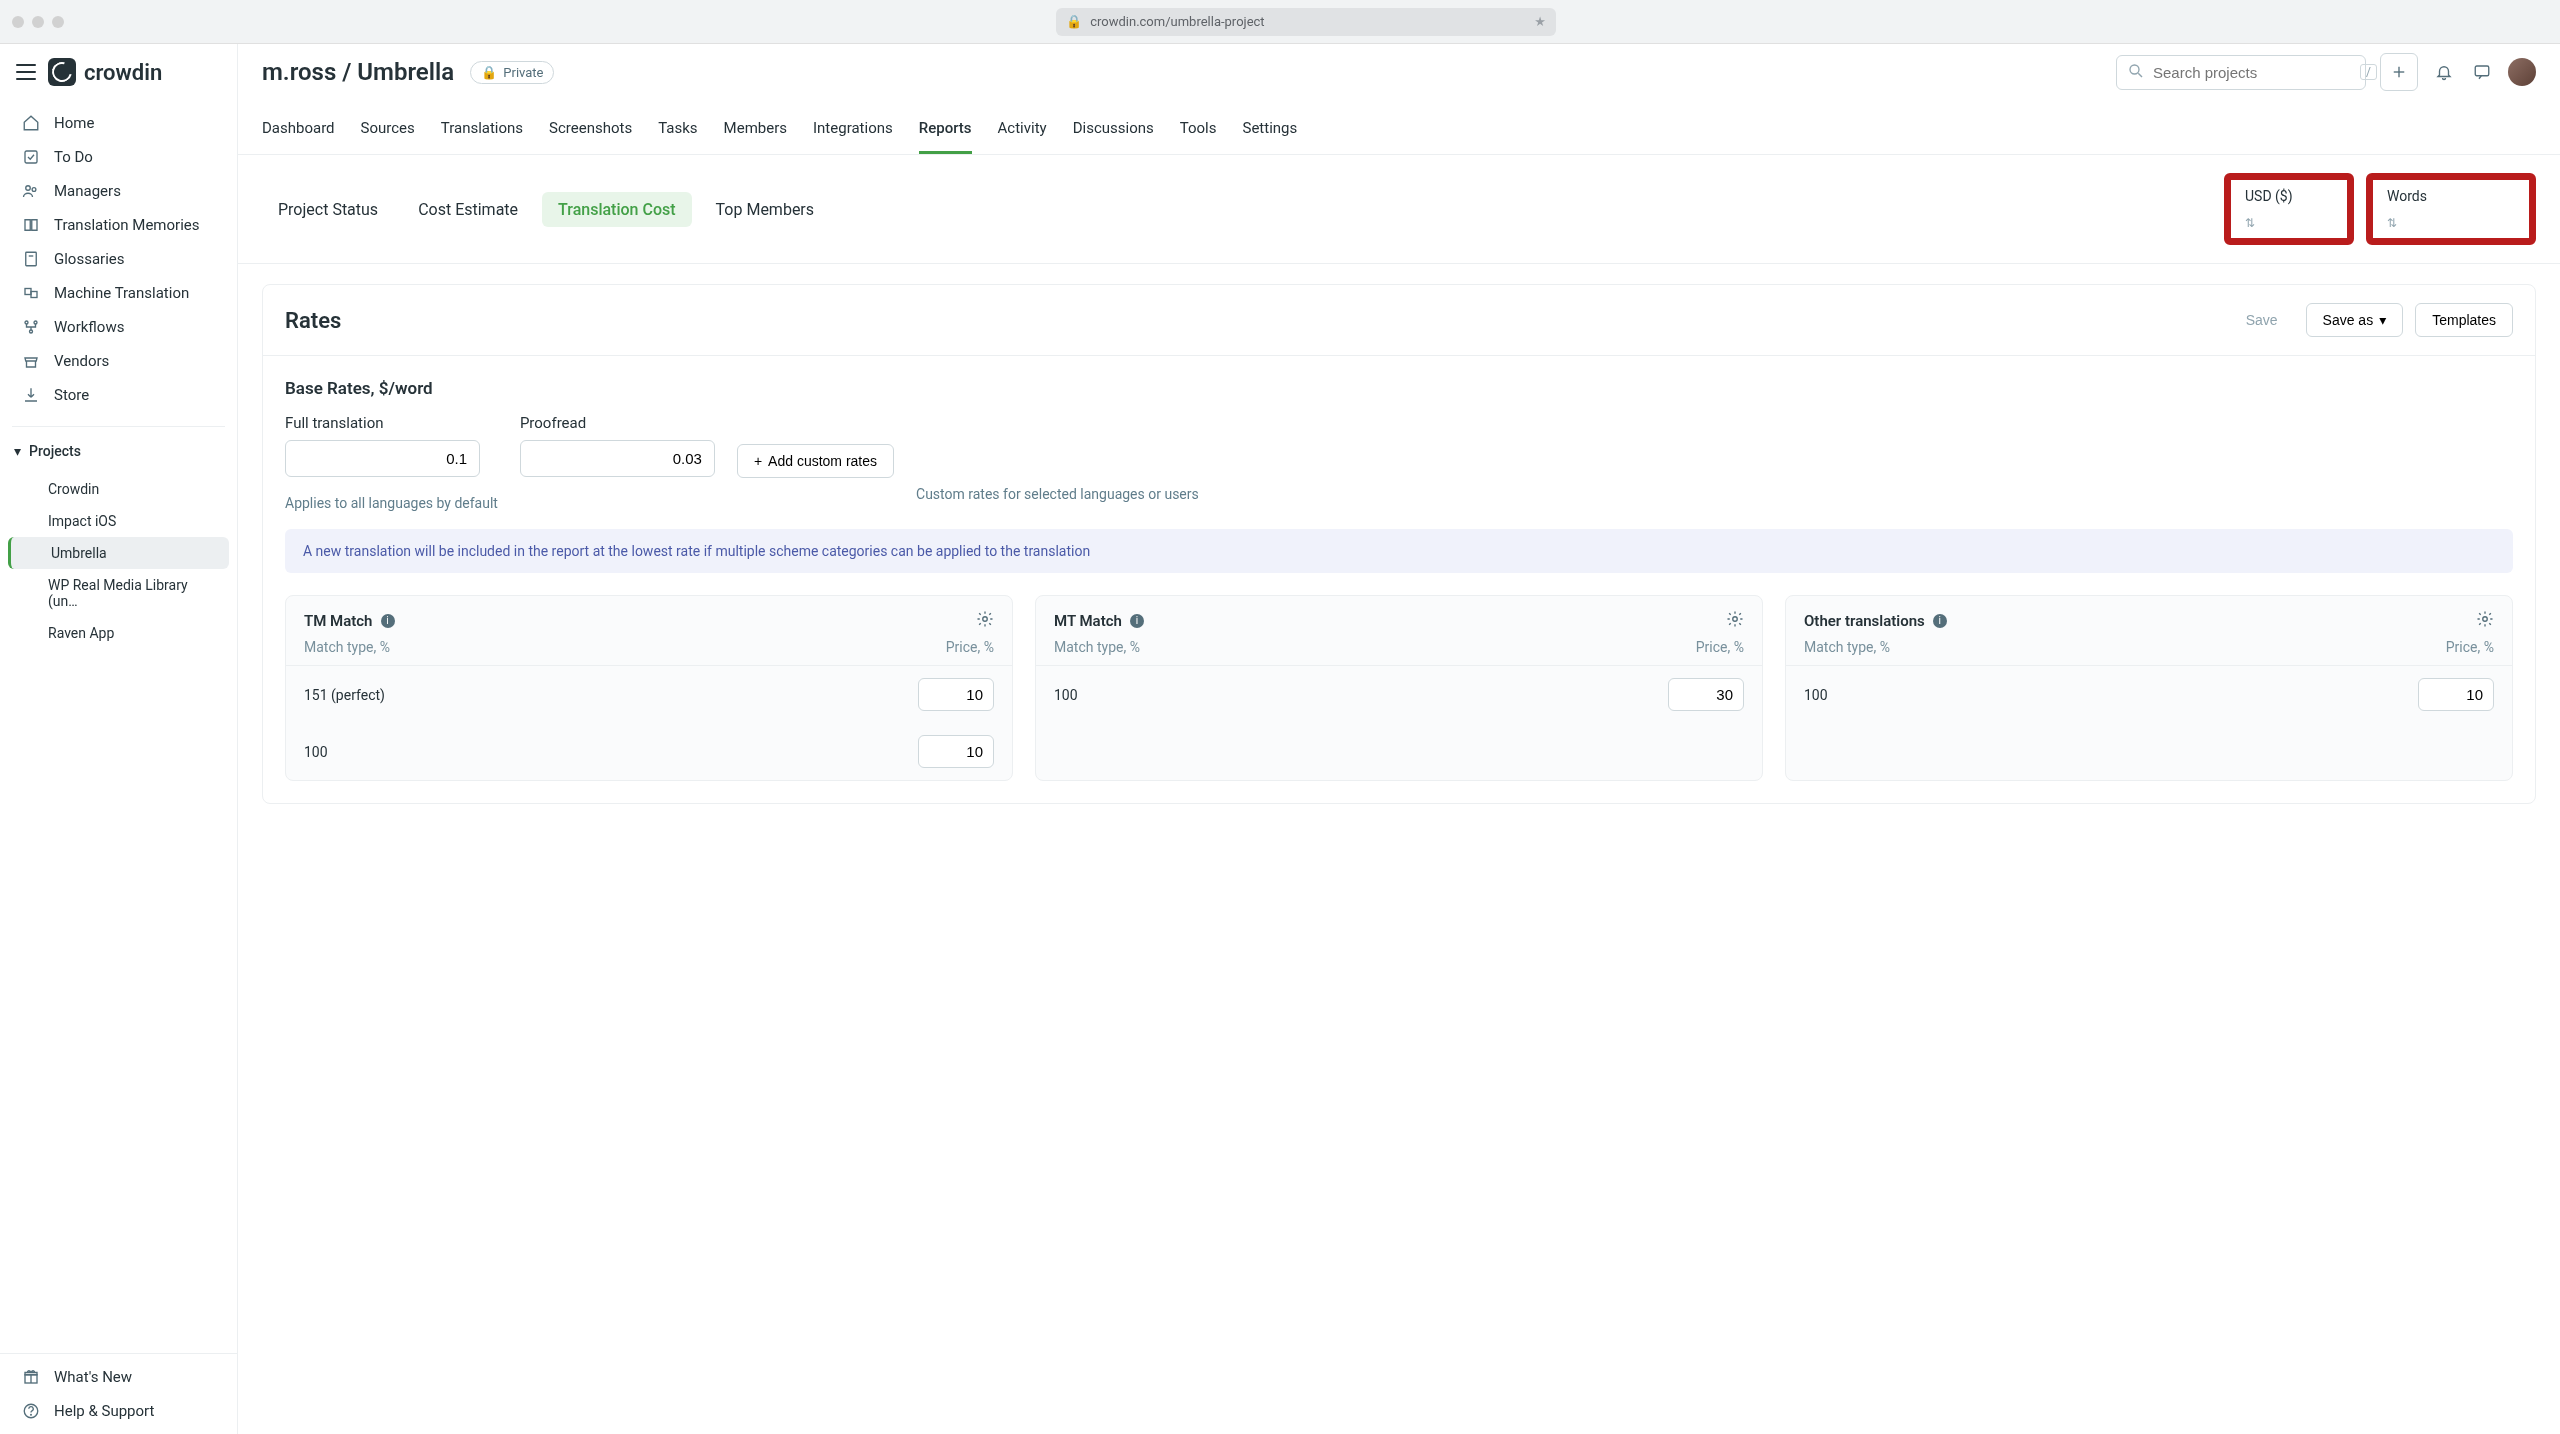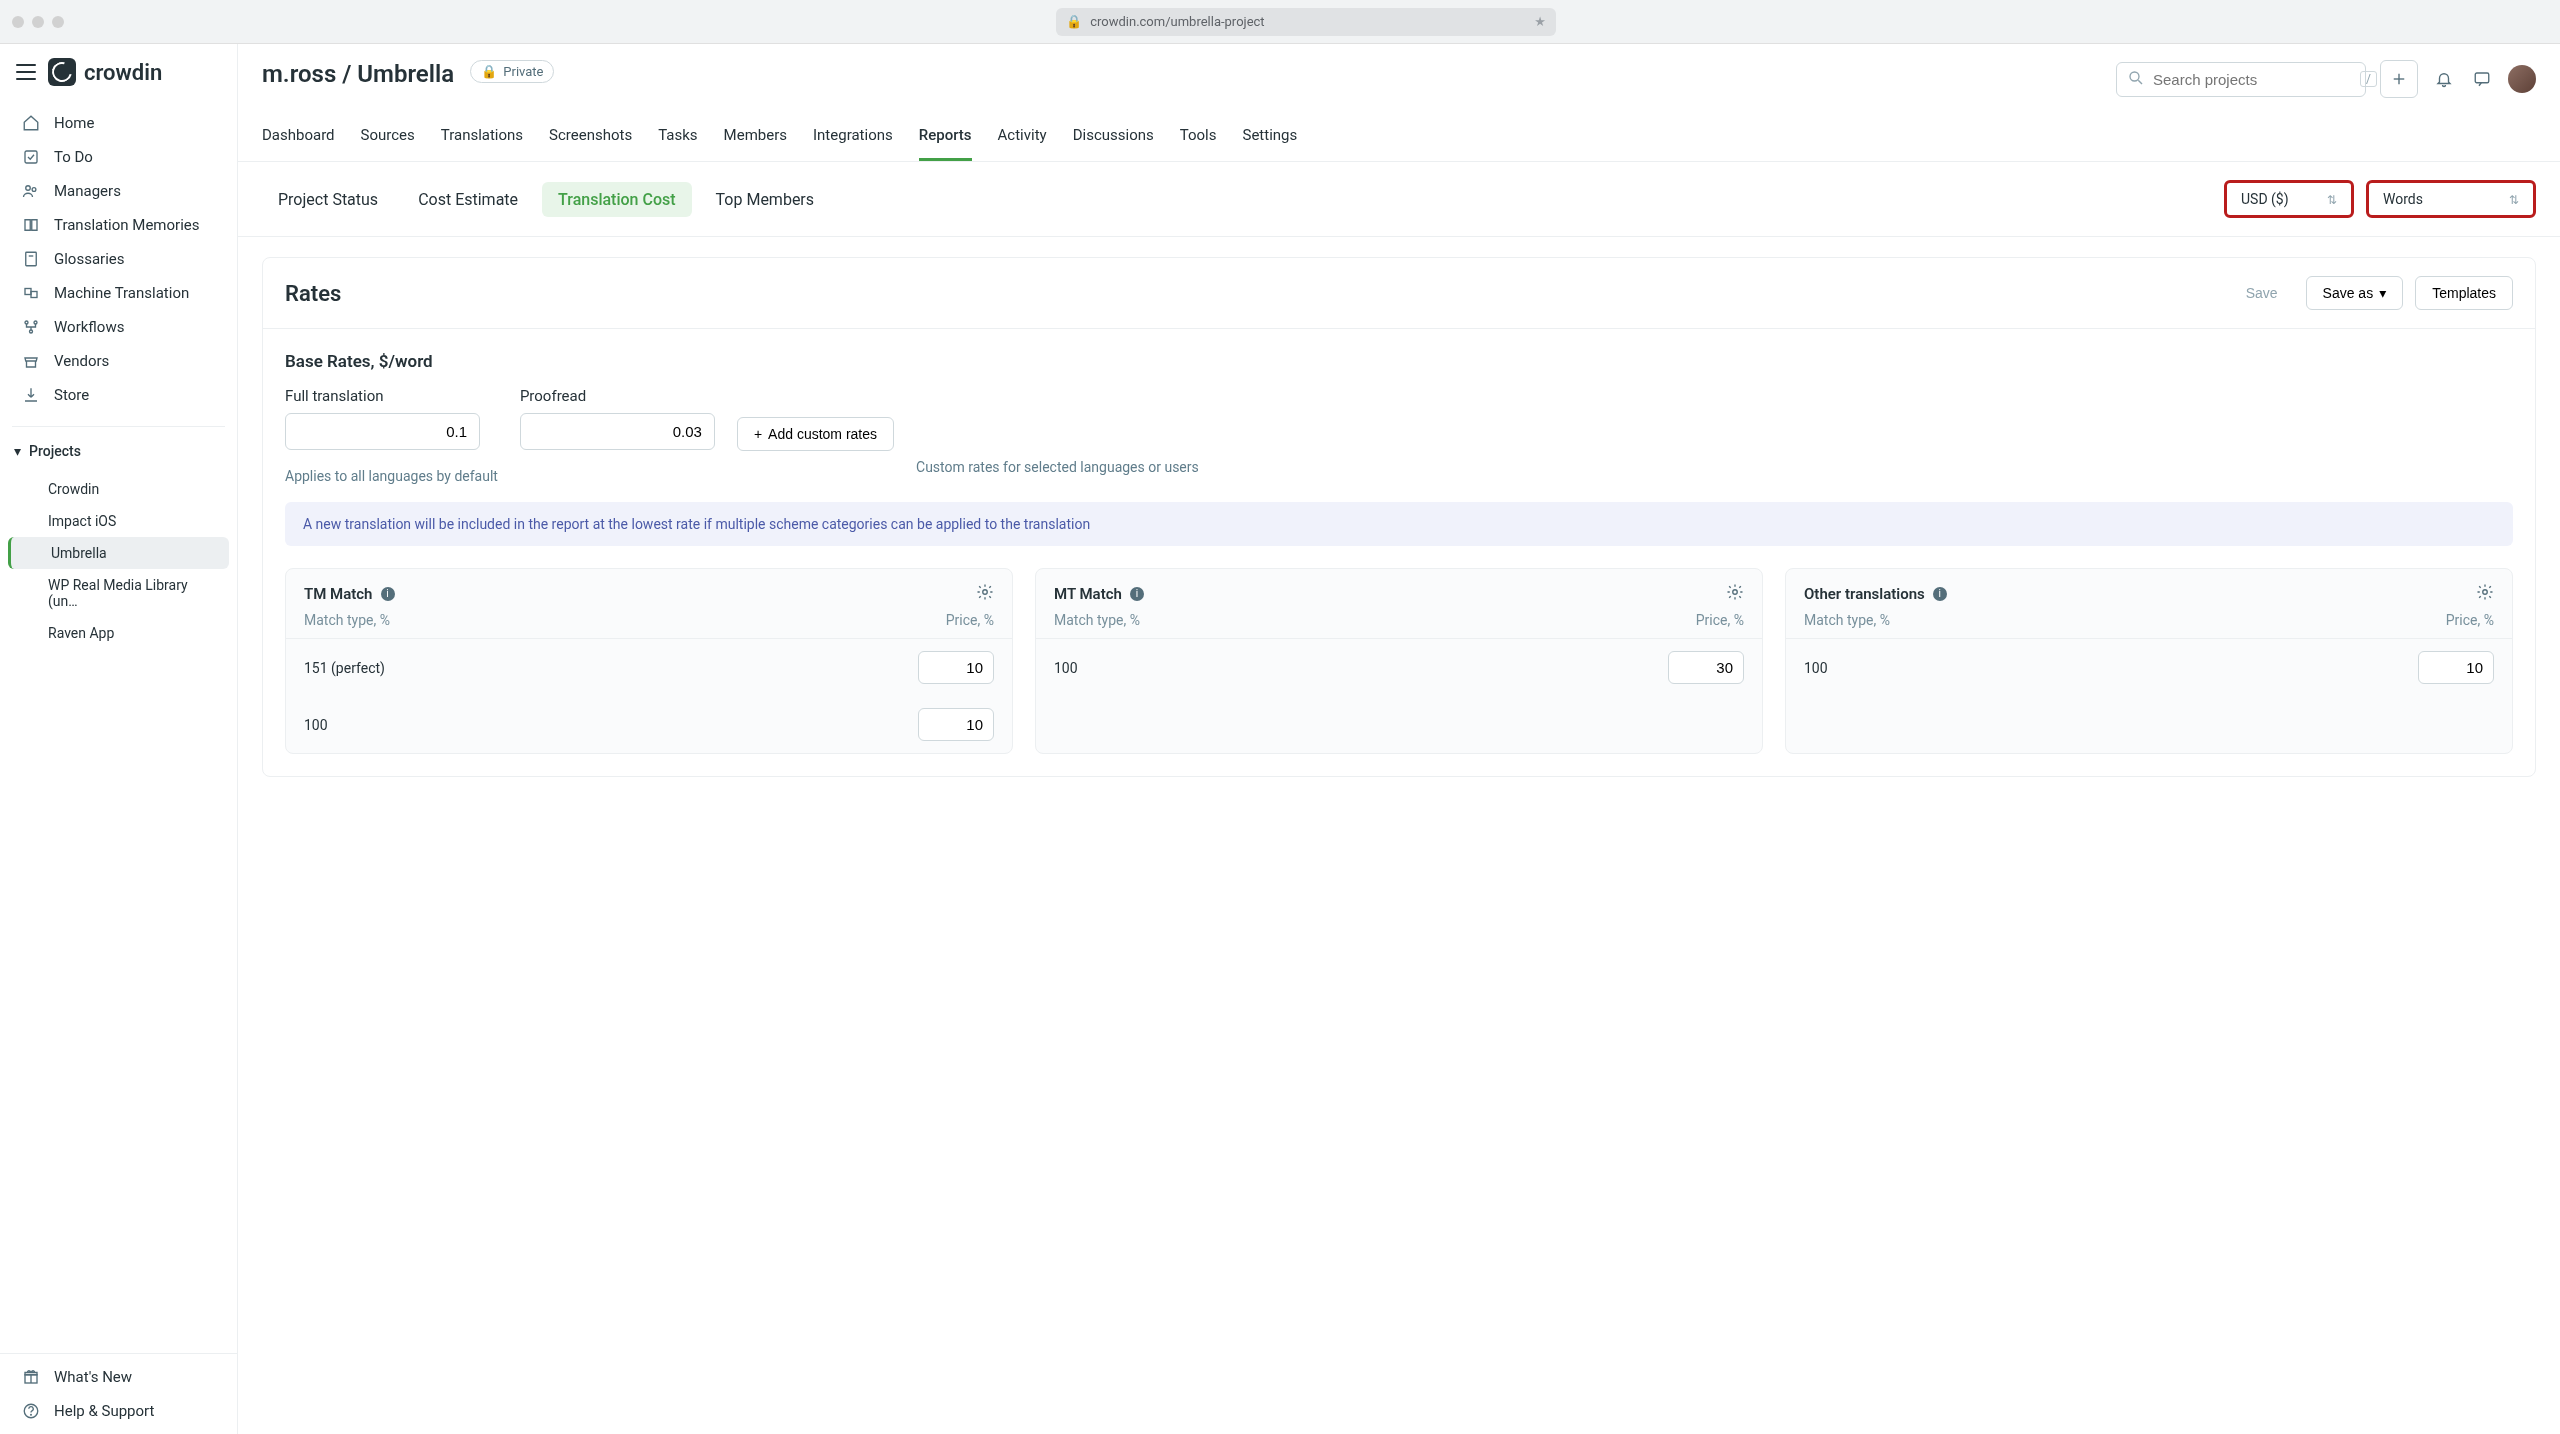--- a/index.html
+++ b/index.html
@@ -27,42 +27,42 @@
 .sb-list { list-style: none; padding: 6px 8px; }
 .sb-item { display: flex; align-items: center; gap: 14px; padding: 8px 14px; border-radius: 6px; cursor: pointer; color: #263238; font-size: 15px; }
 .sb-item.active { background: #eceff1; border-left: 3px solid #43a047; padding-left: 11px; align-items: center; }
 .sb-item .icon { width: 18px; height: 18px; display: inline-flex; align-items: center; justify-content: center; color: #546e7a; }
 .sb-divider { height: 1px; background: #eceff1; margin: 8px 12px; }
 .sb-section-toggle { display: flex; align-items: center; gap: 8px; padding: 8px 14px; font-weight: 500; cursor: pointer; }
 .sb-children .sb-item { padding-left: 40px; font-size: 14px; }
 .sb-footer { margin-top: auto; border-top: 1px solid #eceff1; }
 
 
-.topbar { display: flex; align-items: flex-start; padding: 16px 24px 0; gap: 16px; }
+.topbar { display: flex; align-items: center; padding: 2px 24px 0; gap: 16px; margin-top: 7px; }
 .breadcrumb { font-size: 24px; font-weight: 600; }
 .badge-private { display: inline-flex; align-items: center; gap: 6px; border: 1px solid #cfd8dc; border-radius: 14px; padding: 3px 10px; font-size: 13px; color: #546e7a; }
 .top-actions { margin-left: auto; display: flex; align-items: center; gap: 14px; }
 .search-wrap { display: flex; align-items: center; border: 1px solid #cfd8dc; border-radius: 6px; padding: 6px 10px; width: 250px; gap: 8px; color: #90a4ae; }
 .search-wrap input { border: none; outline: none; flex: 1; font-size: 15px; color: #263238; }
 .search-slash { border: 1px solid #cfd8dc; border-radius: 3px; padding: 0 5px; font-size: 12px; color: #90a4ae; }
 .icon-btn { width: 38px; height: 38px; border: 1px solid #cfd8dc; border-radius: 6px; display: flex; align-items: center; justify-content: center; cursor: pointer; color: #546e7a; }
 .icon-plain { width: 24px; height: 24px; display: flex; align-items: center; justify-content: center; cursor: pointer; color: #546e7a; }
 .avatar { width: 28px; height: 28px; border-radius: 50%; background: linear-gradient(135deg,#8d6e63,#5d4037); }
 
 
 .tabs { display: flex; gap: 26px; padding: 0 24px; border-bottom: 1px solid #eceff1; margin-top: 18px; }
 .tab { padding: 10px 0 14px; font-size: 15px; cursor: pointer; color: #263238; border-bottom: 3px solid transparent; }
 .tab.active { border-bottom-color: #43a047; font-weight: 500; }
 
 
 .subnav { display: flex; align-items: center; padding: 18px 24px; border-bottom: 1px solid #eceff1; gap: 8px; }
 .subtab { padding: 8px 16px; border-radius: 6px; font-size: 16px; cursor: pointer; }
 .subtab.active { background: #e8f5e9; color: #43a047; font-weight: 500; }
 .subnav-right { margin-left: auto; display: flex; gap: 12px; }
-.select-box { border: 3px solid #b91c1c; border-radius: 6px; padding: 8px 14px; min-width: 130px; display: flex; align-items: flex-end; justify-content: space-between; cursor: pointer; gap: 12px; }
+.select-box { border: 7px solid #b91c1c; border-radius: 6px; padding: 8px 14px; min-width: 130px; display: flex; align-items: flex-start; justify-content: space-between; cursor: pointer; gap: 12px; flex-direction: column; }
 .chev { color: #90a4ae; font-size: 12px; }
 
 
 .content { padding: 20px 24px 40px; }
 .card { border: 1px solid #eceff1; border-radius: 8px; }
 .card-header { display: flex; align-items: center; padding: 18px 22px; border-bottom: 1px solid #eceff1; }
 .card-title { font-size: 22px; font-weight: 600; }
 .card-actions { margin-left: auto; display: flex; gap: 12px; }
 .btn { border: 1px solid #cfd8dc; background: #fff; border-radius: 6px; padding: 8px 16px; cursor: pointer; font-size: 14px; display: inline-flex; align-items: center; gap: 6px; }
 .btn.ghost { border: none; color: #90a4ae; cursor: default; }

